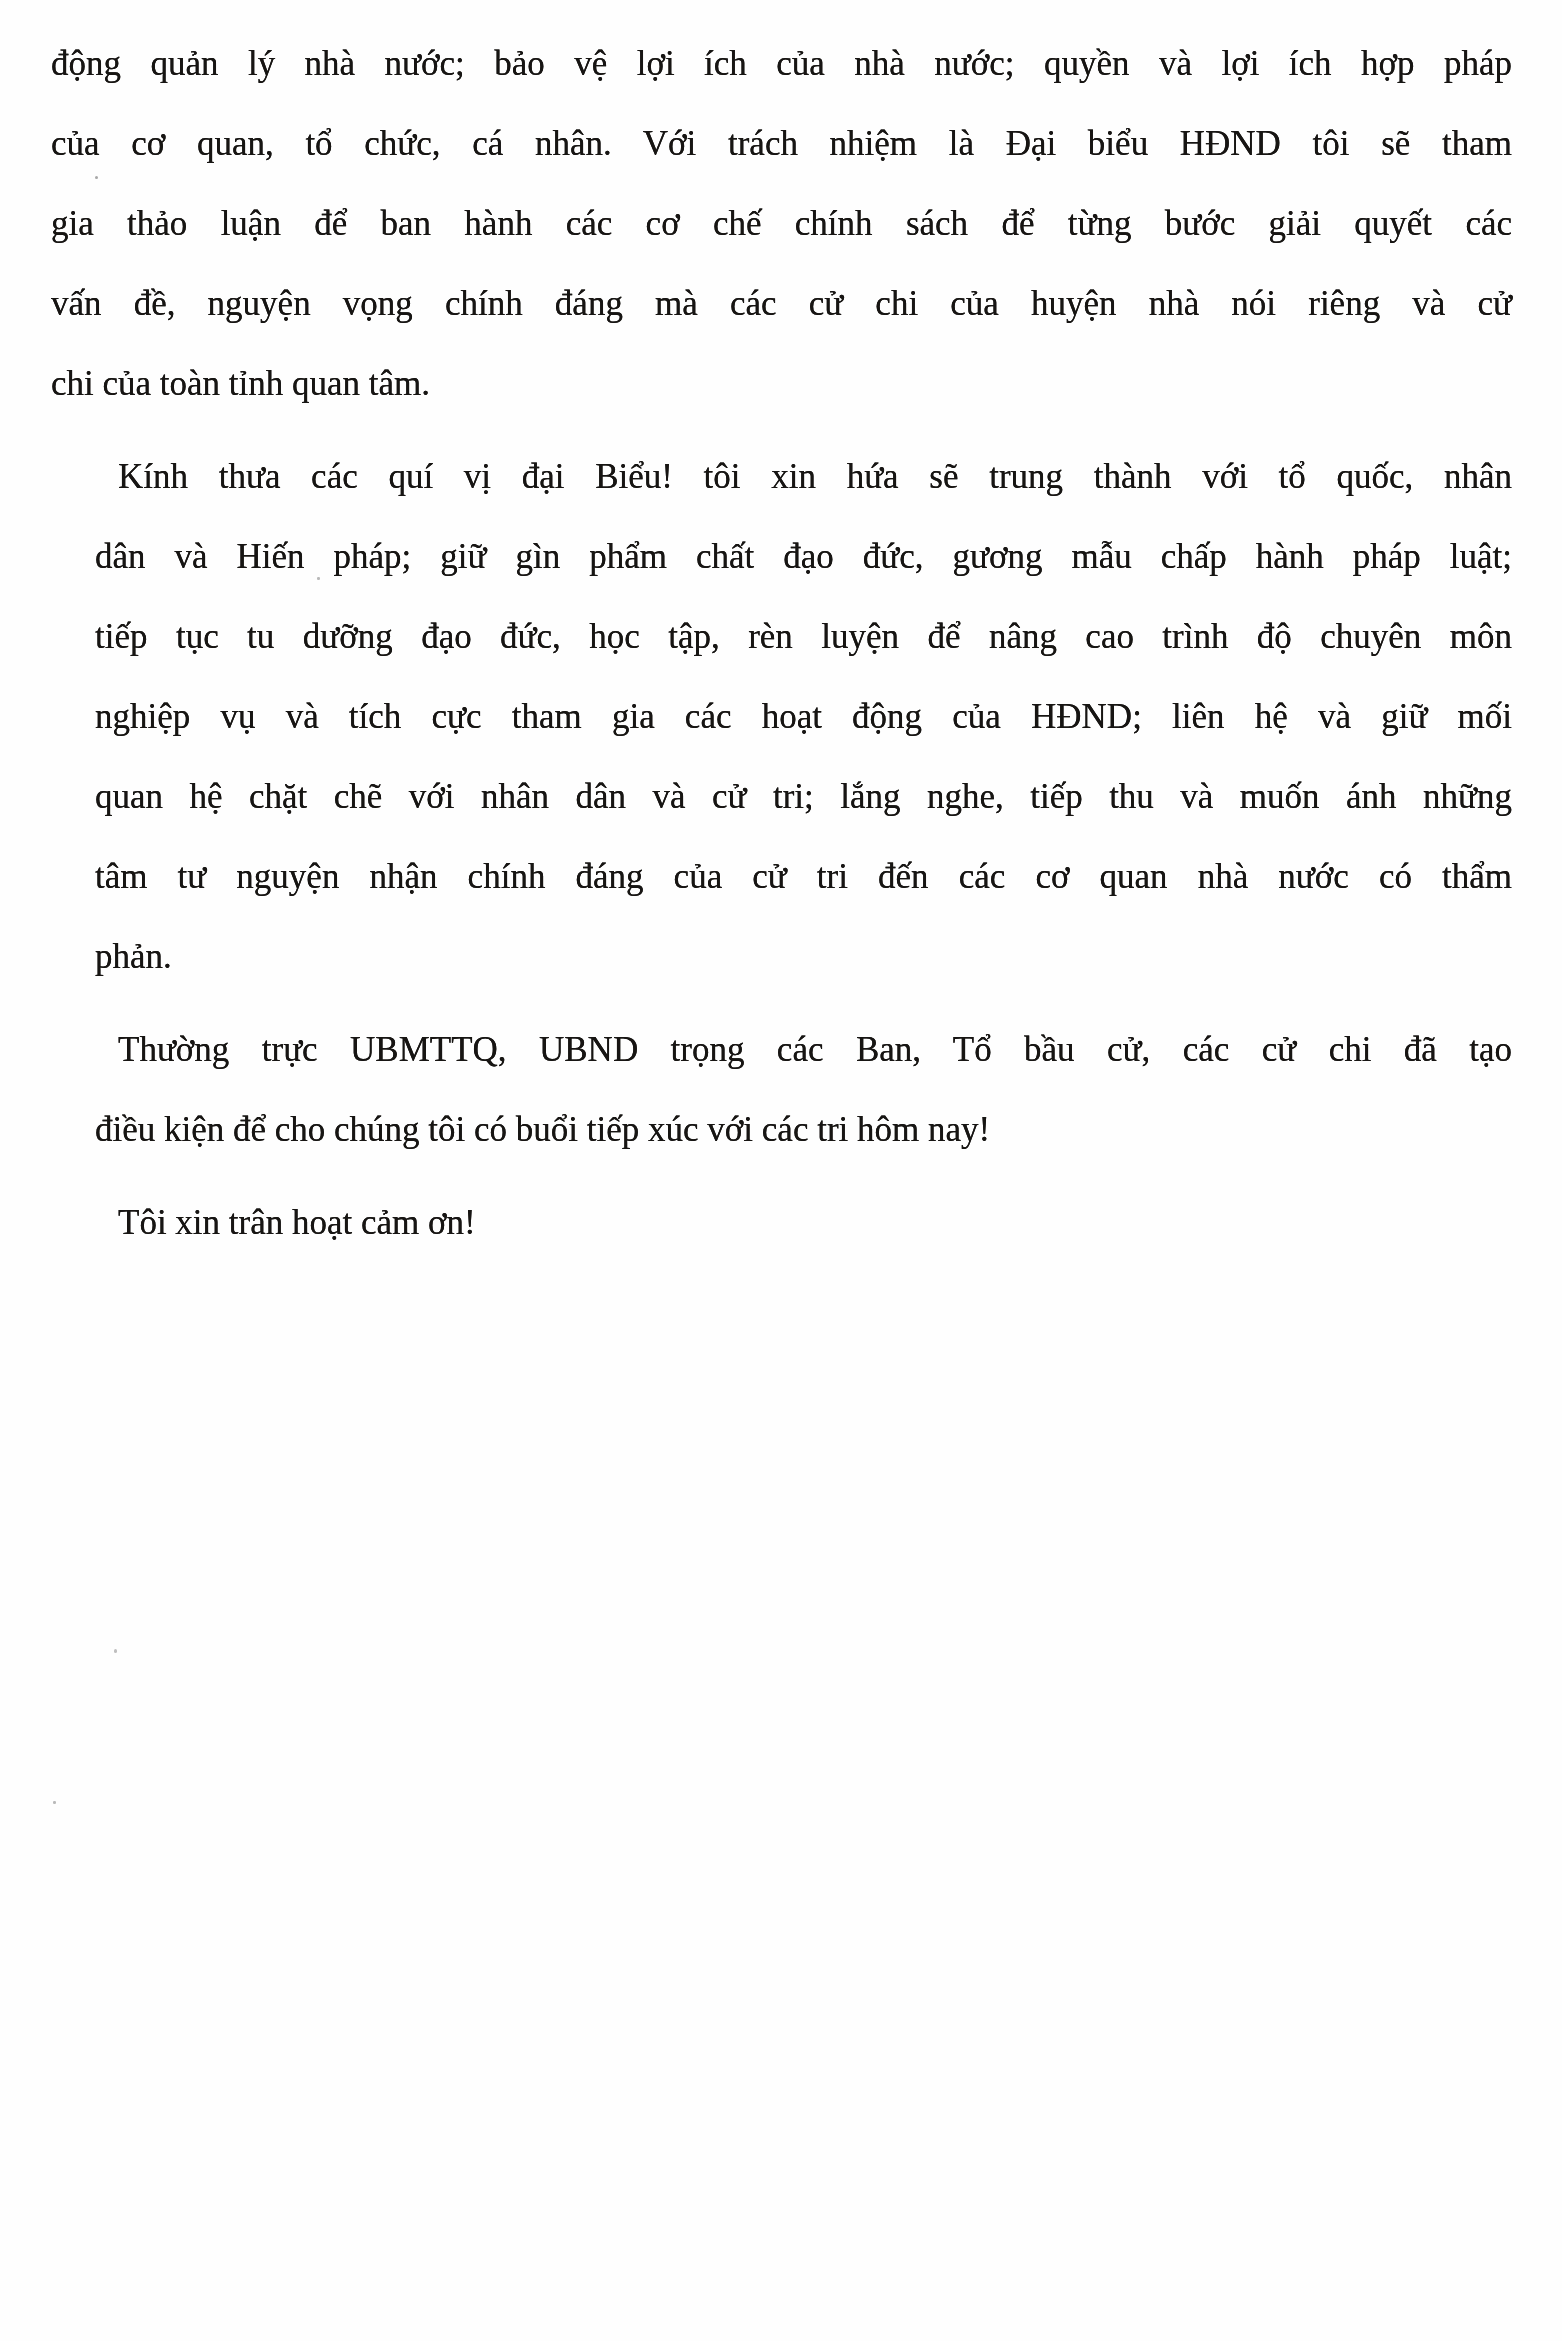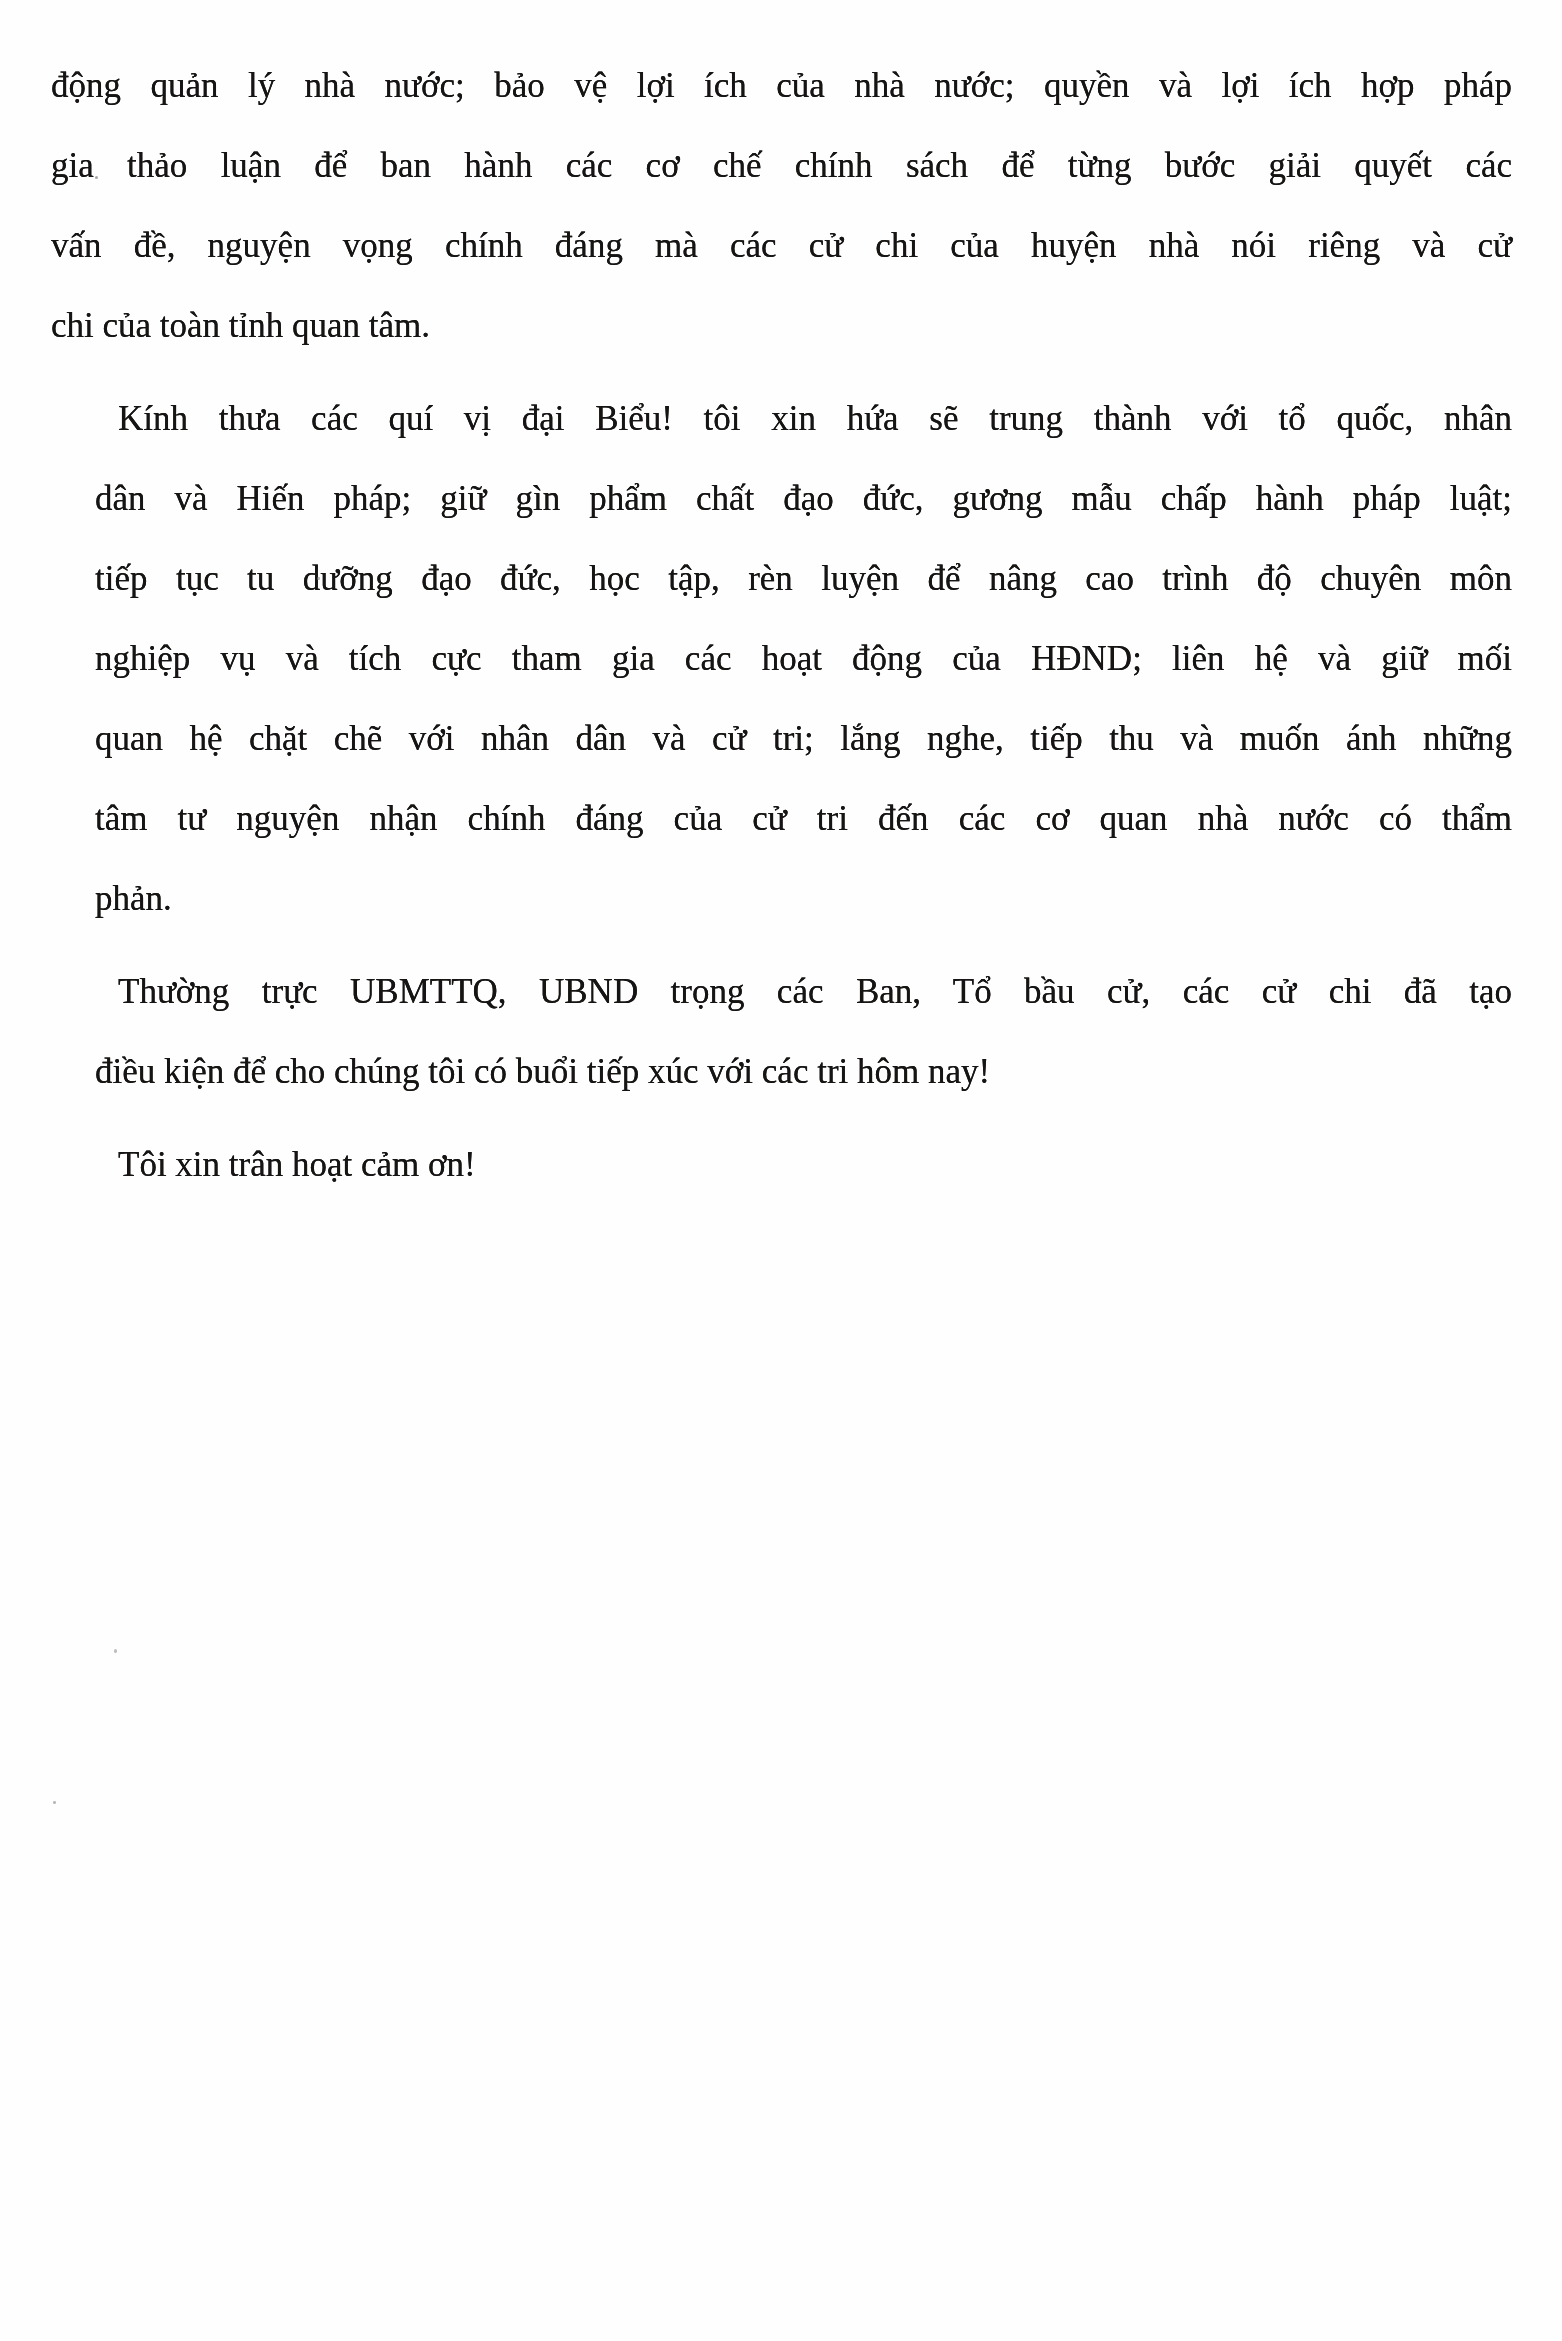--- a/index.html
+++ b/index.html
@@ -11,21 +11,21 @@
     position: relative;
     width: 1562px;
     height: 2342px;
     background: #fefefe;
     overflow: hidden;
     font-family: "Liberation Serif", "DejaVu Serif", serif;
   }
   .text-block {
     position: absolute;
     left: 51px;
-    top: 46px;
+    top: 24px;
     width: 1461px;
     color: #171513;
     font-size: 35px;
     text-shadow: 0 0 0.5px currentColor; 
   }
   .para {
     margin: 0;
   }
   .para + .para {
     margin-top: 13px;
@@ -54,20 +54,21 @@
   .speck.s3 { left: 114px; top: 1649px; width: 3.3px; height: 4.1px; opacity: .55; }
   .speck.s4 { left: 53px;  top: 1801px; width: 2.5px; height: 2.5px; opacity: .6;  }
 </style>
 </head>
 <body>
 
 <div class="page">
   <div class="text-block" style="color: rgb(23, 21, 19);">
       <div class="para">
         <div class="line">động quản lý nhà nước; bảo vệ lợi ích của nhà nước; quyền và lợi ích hợp pháp</div>
+        <div class="line">của cơ quan, tổ chức, cá nhân. Với trách nhiệm là Đại biểu HĐND tôi sẽ tham</div>
         <div class="line">gia thảo luận để ban hành các cơ chế chính sách để từng bước giải quyết các</div>
         <div class="line">vấn đề, nguyện vọng chính đáng mà các cử chi của huyện nhà nói riêng và cử</div>
         <div class="line last">chi của toàn tỉnh quan tâm.</div>
       </div>
       <div class="para indent">
         <div class="line">Kính thưa các quí vị đại Biểu! tôi xin hứa sẽ trung thành với tổ quốc, nhân</div>
         <div class="line">dân và Hiến pháp; giữ gìn phẩm chất đạo đức, gương mẫu chấp hành pháp luật;</div>
         <div class="line">tiếp tục tu dưỡng đạo đức, học tập, rèn luyện để nâng cao trình độ chuyên môn</div>
         <div class="line">nghiệp vụ và tích cực tham gia các hoạt động của HĐND; liên hệ và giữ mối</div>
         <div class="line">quan hệ chặt chẽ với nhân dân và cử tri; lắng nghe, tiếp thu và muốn ánh những</div>

